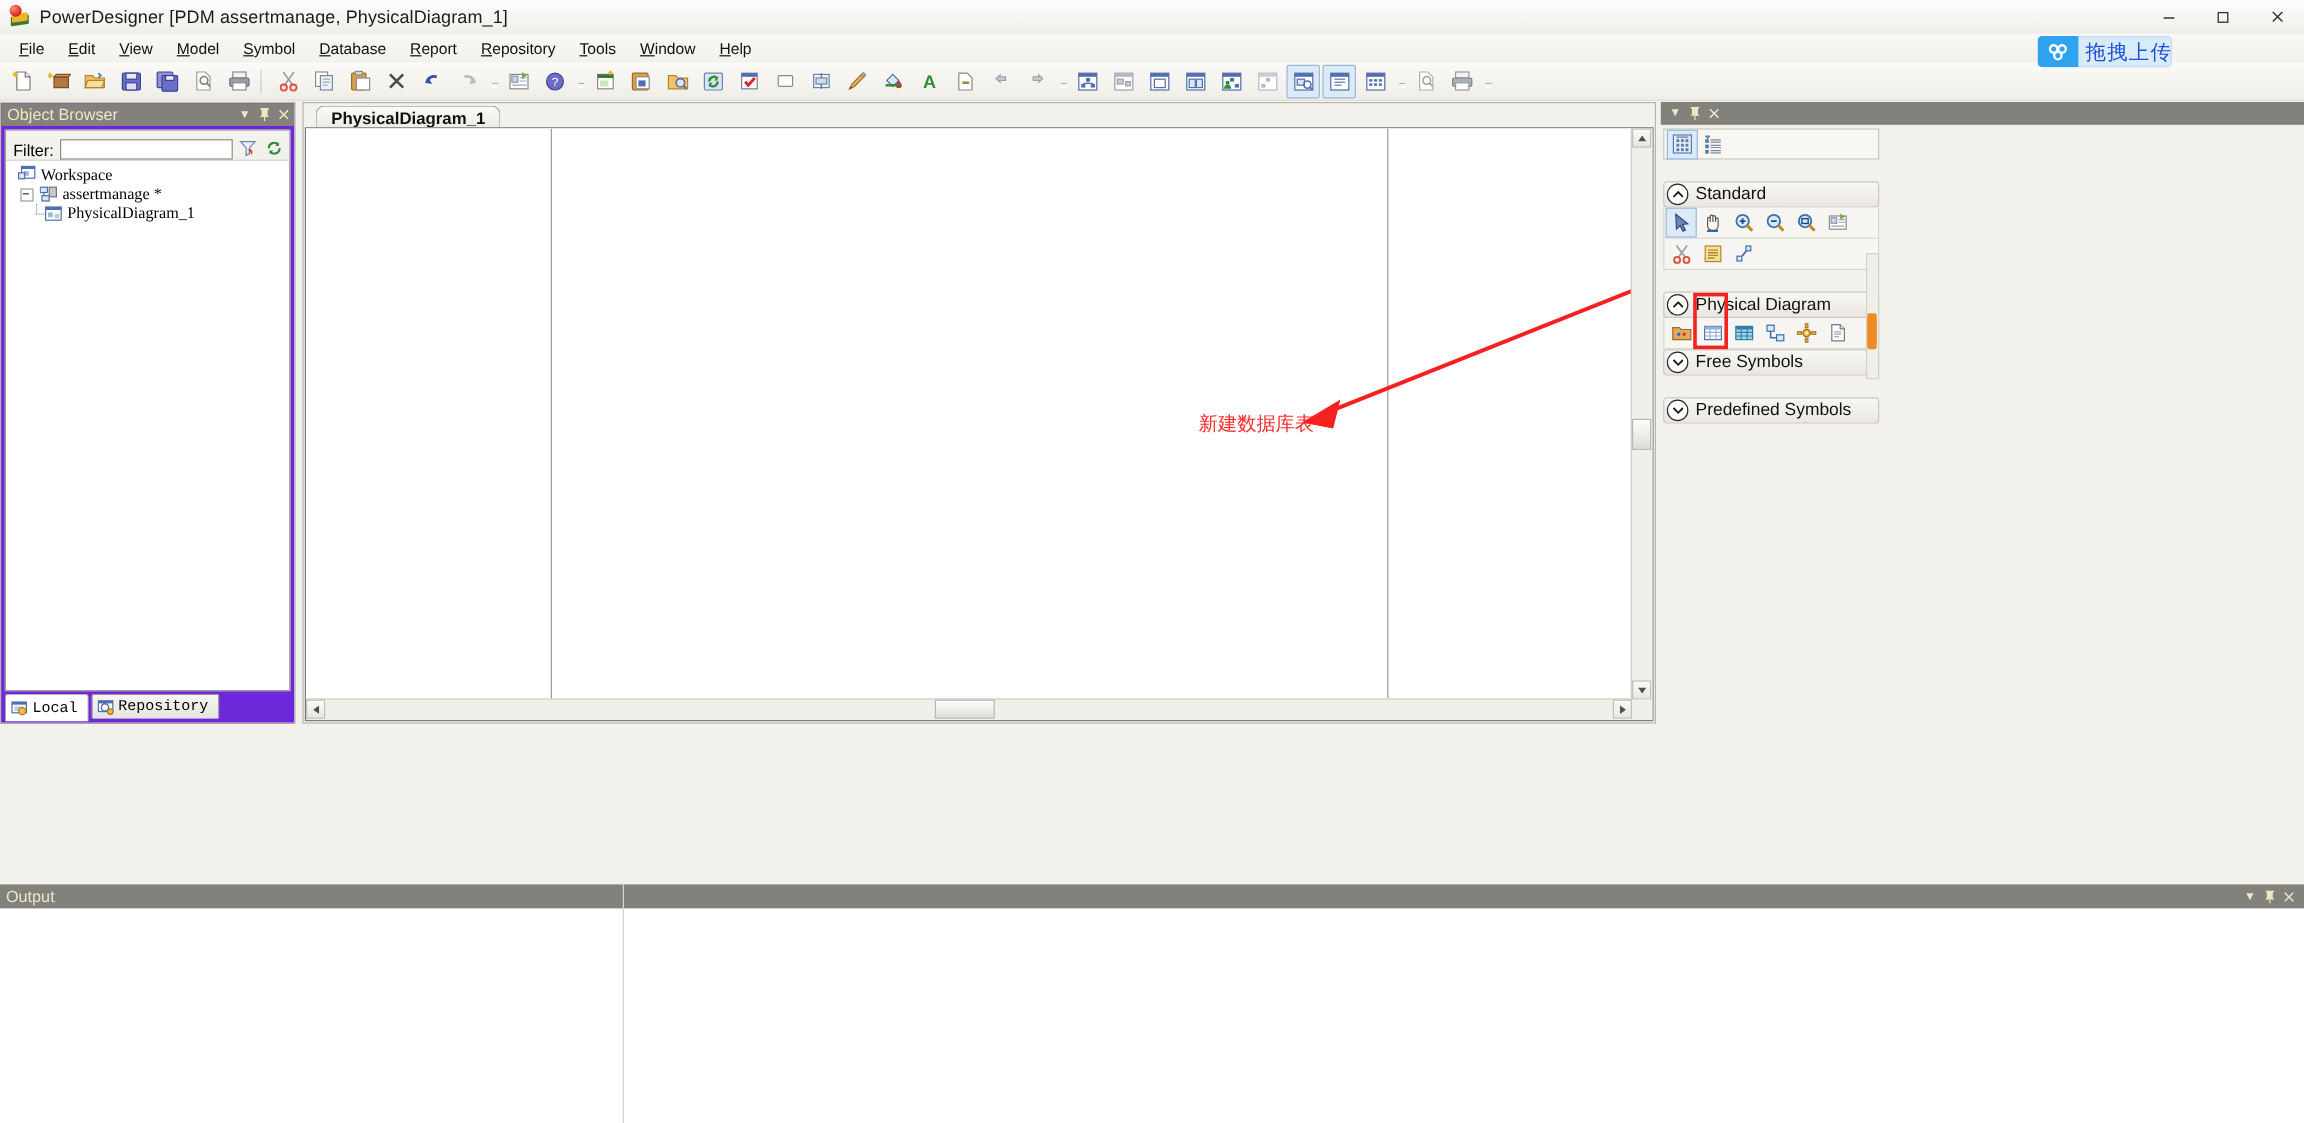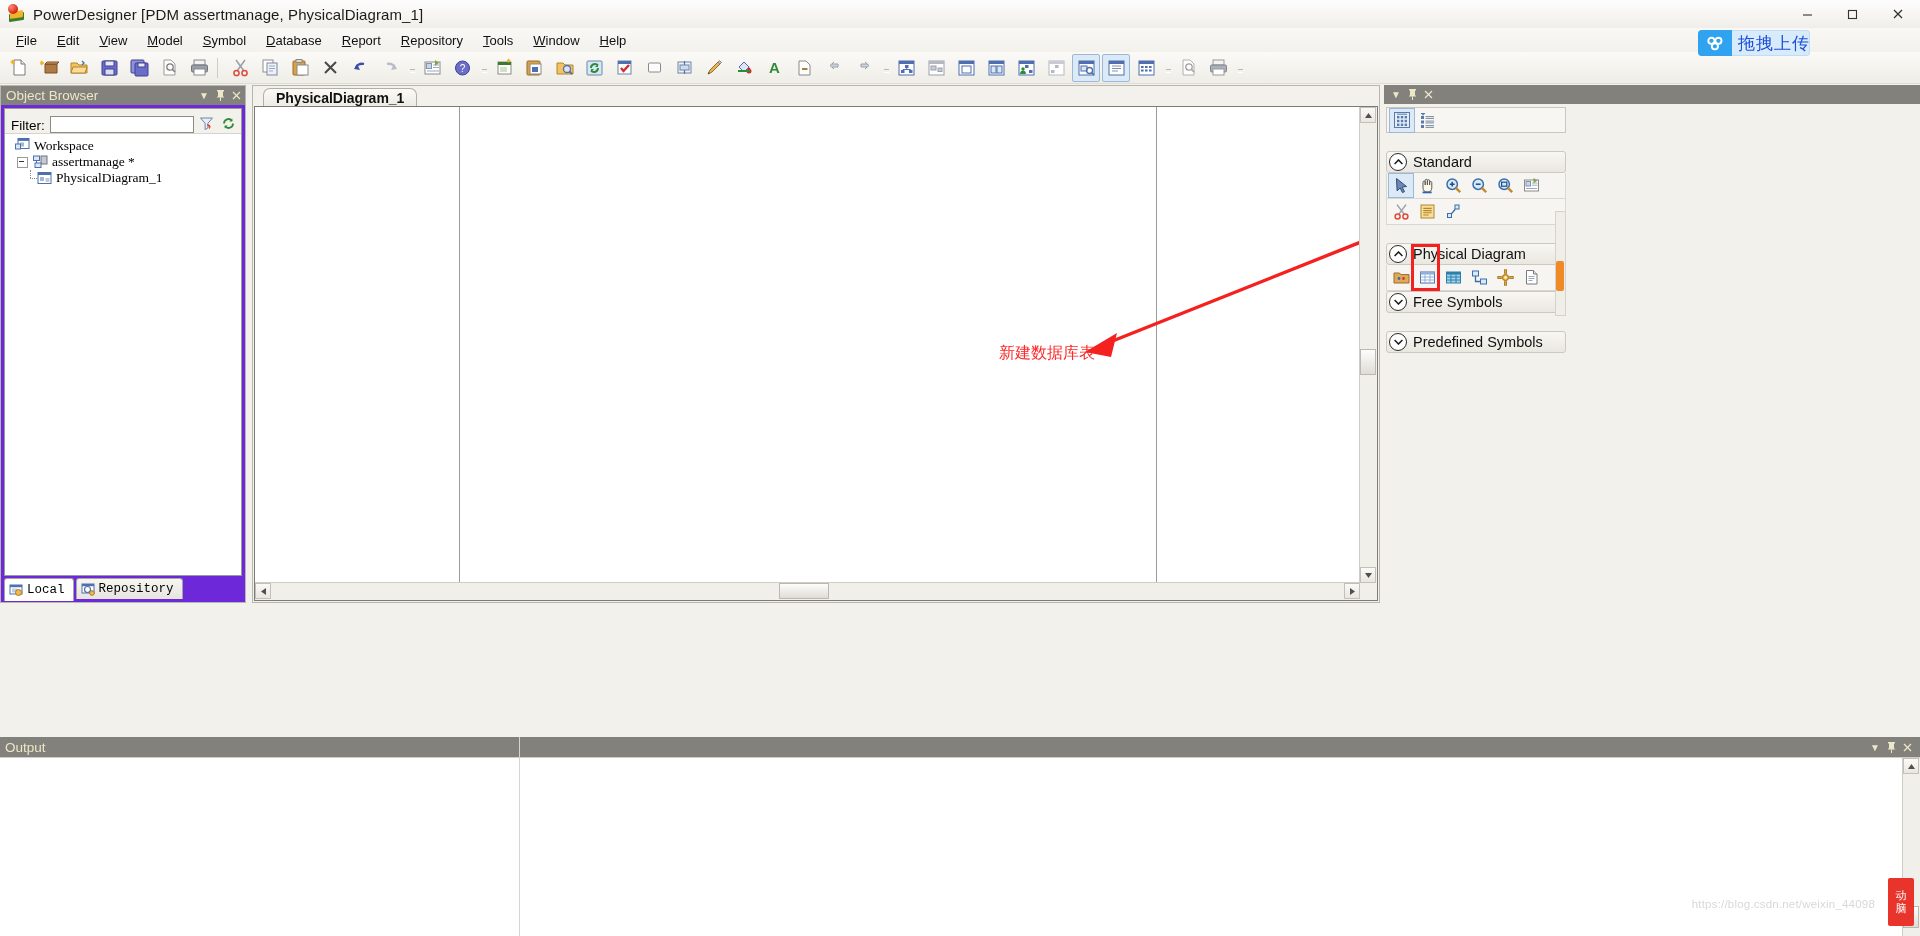--- a/index.html
+++ b/index.html
@@ -931,30 +931,16 @@
             <line x1="4.5" y1="7.5" x2="4.5" y2="11" stroke="#ece7c6"></line>
           </svg>
       </span>
       <span class="cap-btn" style="margin-right:6px">
         <svg width="9" height="9" viewBox="0 0 9 9">
             <line x1="1" y1="1" x2="8" y2="8" stroke="#ece7c6" stroke-width="1.3"></line>
             <line x1="8" y1="1" x2="1" y2="8" stroke="#ece7c6" stroke-width="1.3"></line>
           </svg>
       </span>
     </div>
-    <div class="out-body">
-      <div class="out-vscroll">
-        <div class="sb-btn" style="left:0;top:0">
-          <svg width="7" height="5" viewBox="0 0 7 5">
-              <path d="M3.5 0l3.5 5H0z" fill="#505050"></path>
-            </svg>
-        </div>
-        <div class="sb-thumb" style="left:0;top:148px;width:16px;height:22px"></div>
-      </div>
-      <div class="watermark">https://blog.csdn.net/weixin_44098</div>
-      <div class="csdn-badge">
-        <span>动<br>脑</span>
-      </div>
-    </div>
   </div>
 
   <div class="vline"></div>
 </div>
 
 </body></html>

